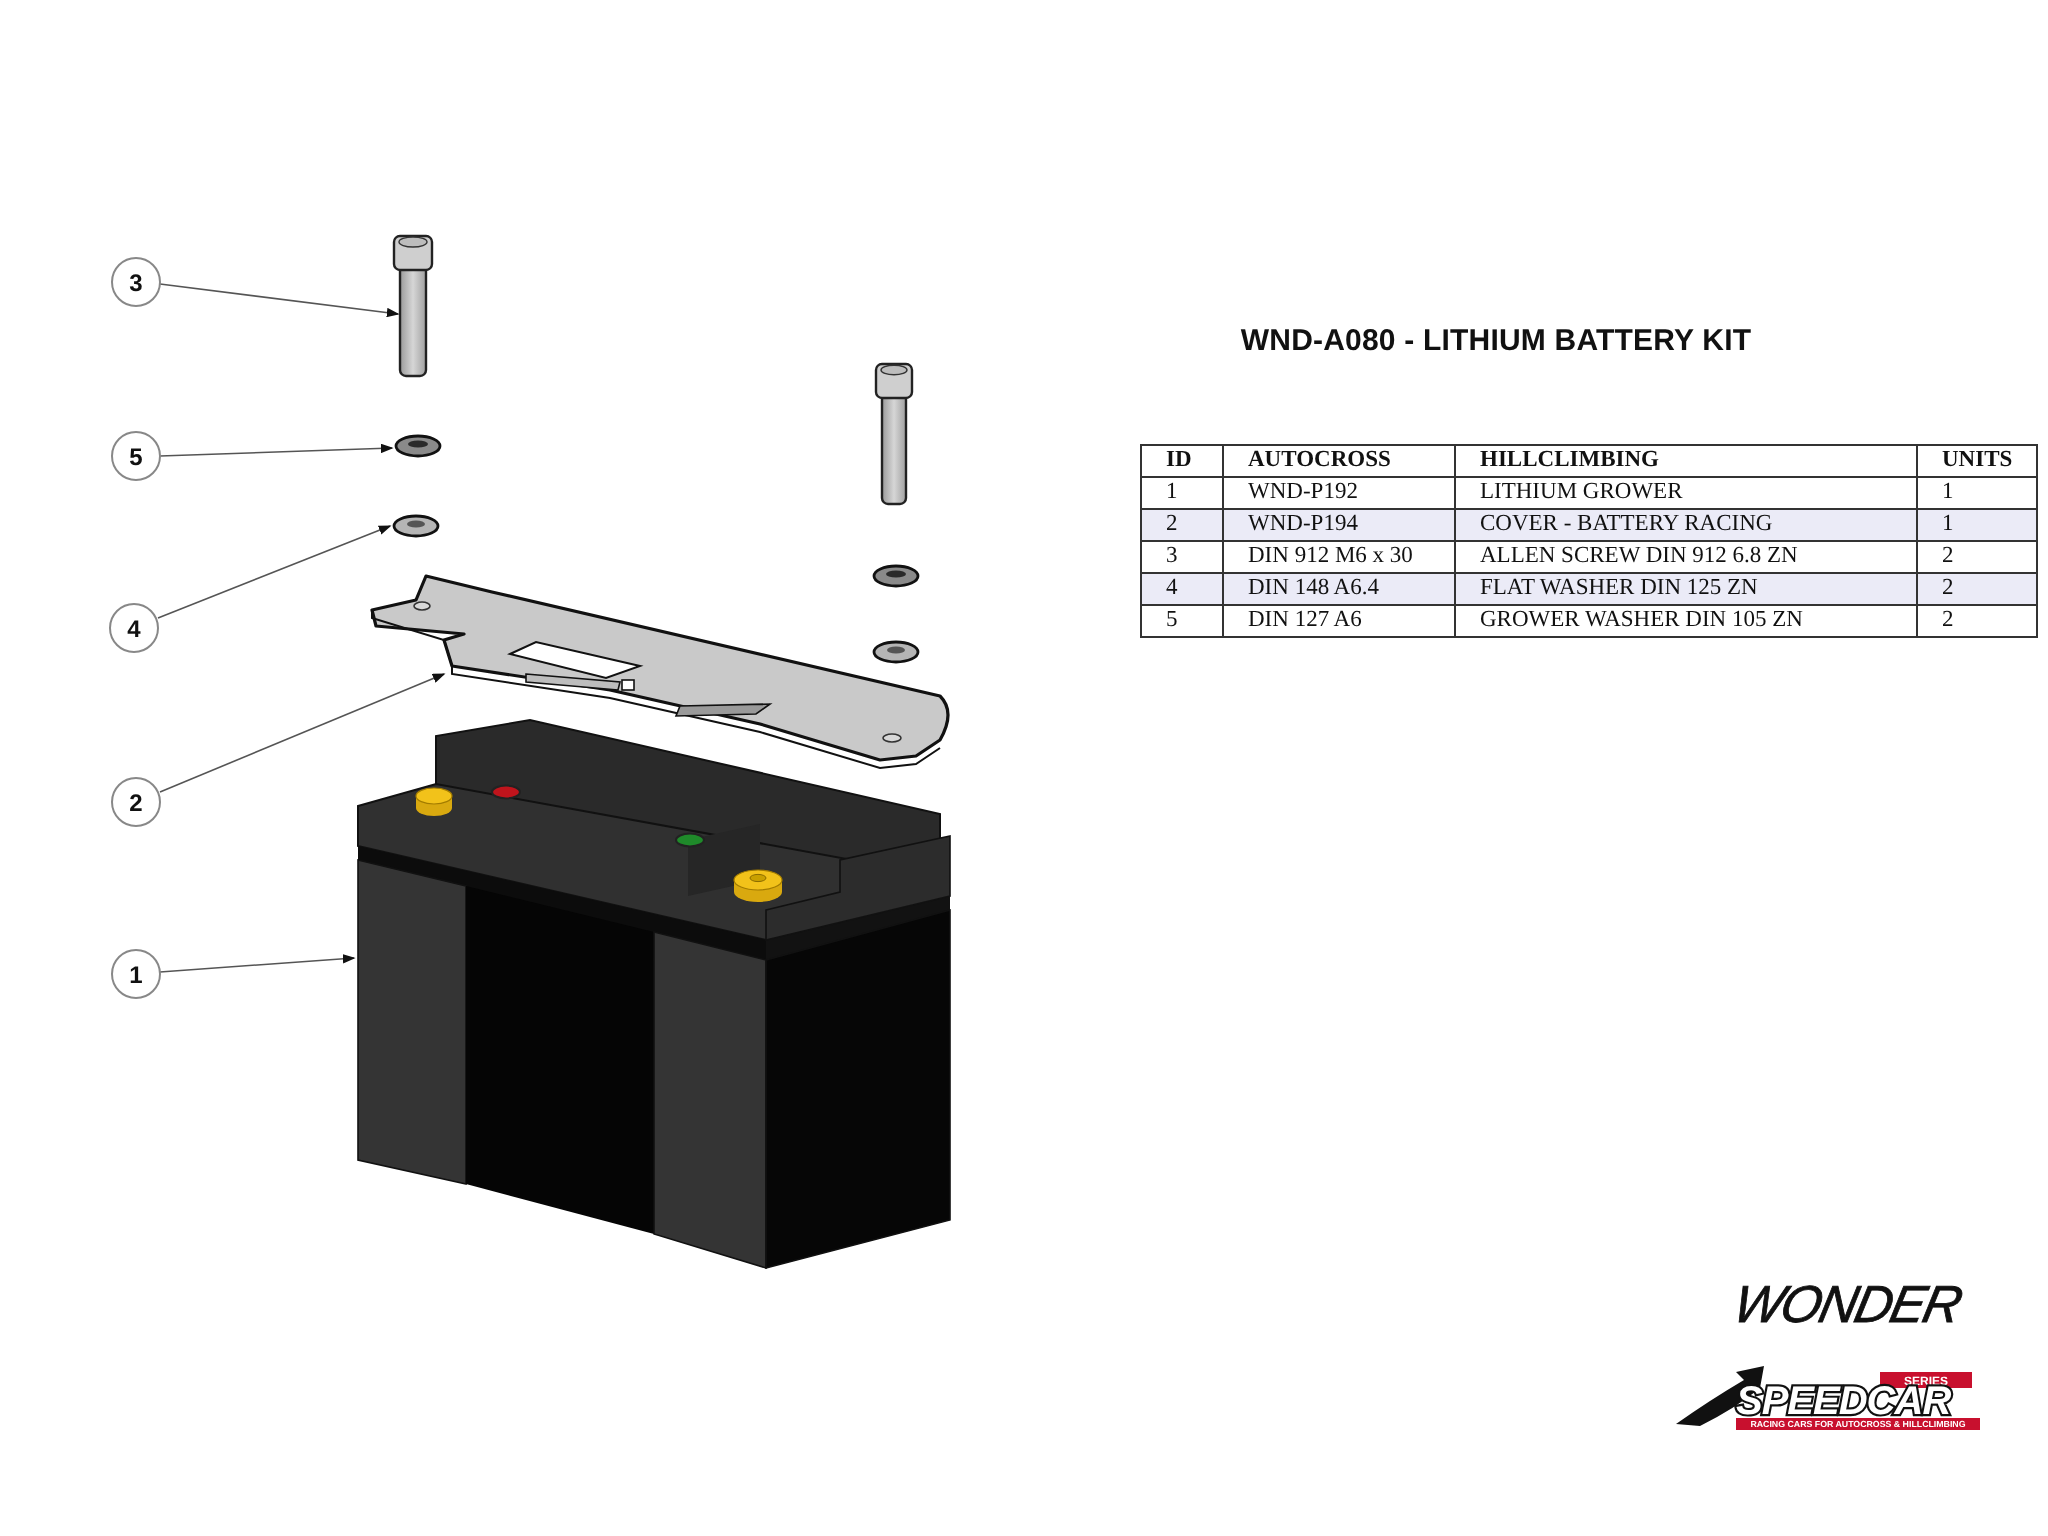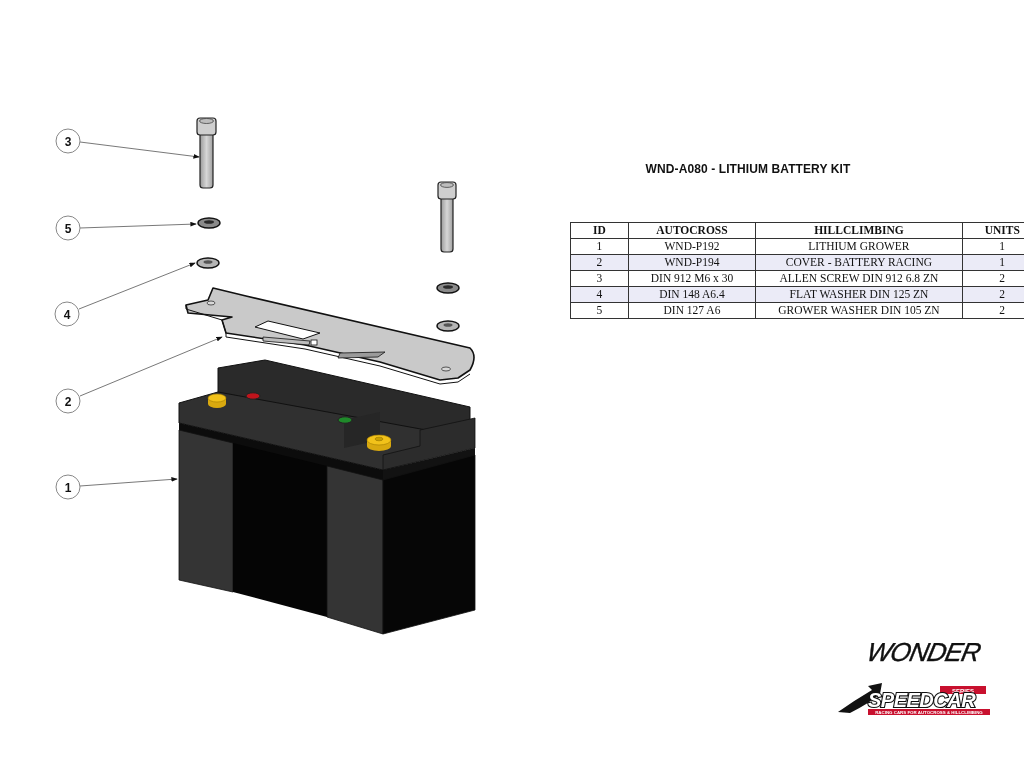--- a/index.html
+++ b/index.html
@@ -1,20 +1,20 @@
 <!DOCTYPE html>
 <html><head>
 <meta charset="utf-8">
 <style>
   html, body { margin: 0; padding: 0; background: #ffffff; }
   body { width: 1024px; height: 768px; position: relative; overflow: hidden; font-family: "Liberation Sans", sans-serif; }
   .drawing { position: absolute; left: 0; top: 0; width: 1024px; height: 768px; }
-  .title { position: absolute; left: 600px; top: 162px; width: 296px; text-align: center; font-family: "Liberation Sans", sans-serif; font-weight: bold; font-size: 12px; color: #111; letter-spacing: 0.1px; }
+  .title { position: absolute; left: 600px; top: 162px; width: 296px; text-align: center; font-family: "Liberation Sans", sans-serif; font-weight: bold; font-size: 15px; color: #111; letter-spacing: 0.1px; }
   table.bom { position: absolute; left: 570px; top: 222px; border-collapse: collapse; font-family: "Liberation Serif", serif; font-size: 11.5px; color: #111; }
-  table.bom th, table.bom td { border: 1px solid #333; padding: 0 22px; height: 15px; line-height: 15px; text-align: center; white-space: nowrap; }
+  table.bom th, table.bom td { border: 1px solid #333; padding: 0 12px; height: 15px; line-height: 15px; text-align: left; white-space: nowrap; }
   table.bom th { font-weight: bold; background: #ffffff; }
   table.bom tr.alt td { background: #ebebf7; }
   .c-id { width: 16px; }
   .c-ref { width: 91px; }
   .c-desc { width: 206px; }
   .c-units { width: 33px; }
   .callout-label { font-family: "Liberation Sans", sans-serif; font-weight: bold; font-size: 12px; fill: #111; }
 </style>
 </head>
 <body>

